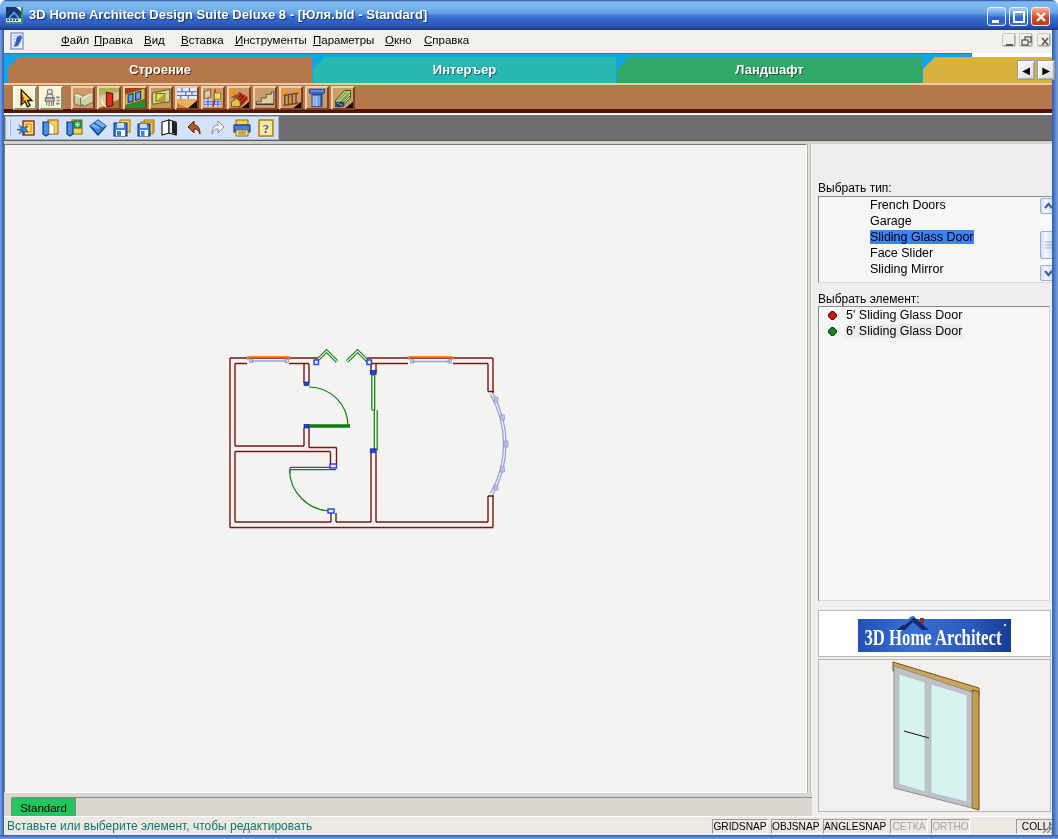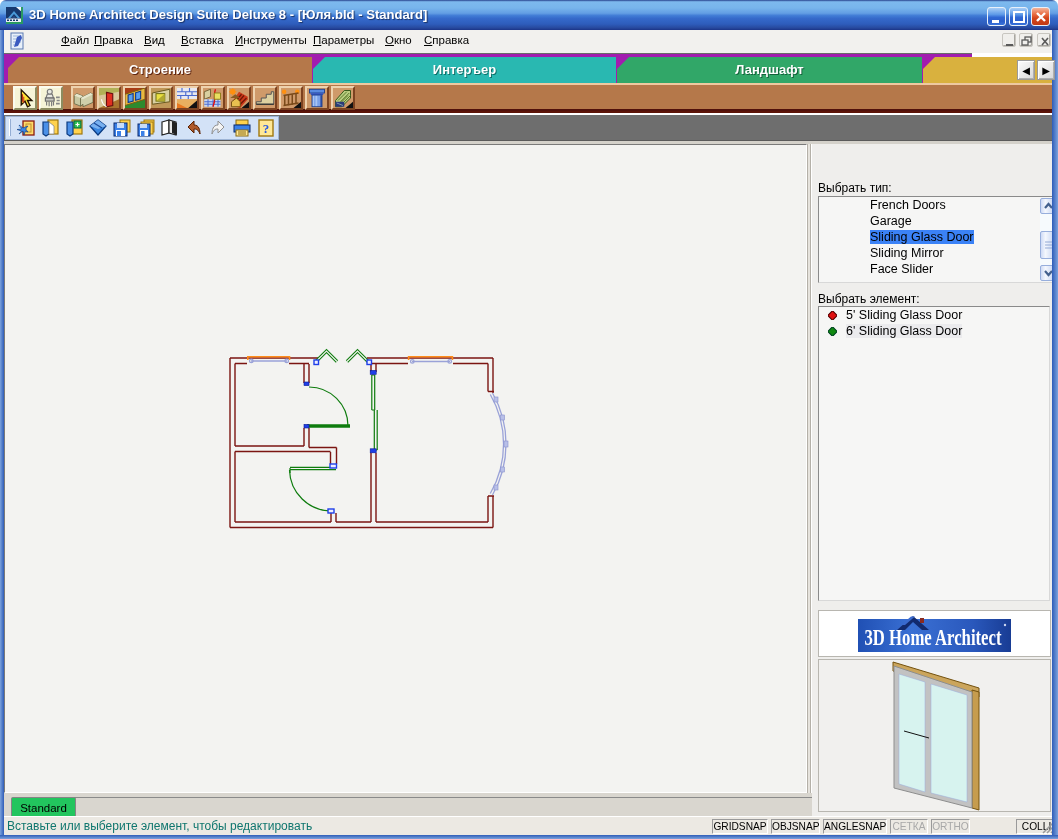--- a/index.html
+++ b/index.html
@@ -22,21 +22,21 @@
 
 
 #menubar { left:4px; top:30px; width:1050px; height:23px; background:#f2f1ee; }
 #mdi-ico { left:5px; top:2px; width:17px; height:18px; }
 #menus { left:0; top:4px; font-size:11.5px; color:#000; width:1050px; height:16px;margin-left:33px; }
 #menus span { position:absolute; white-space:nowrap; }
 .mdib { top:3px; width:14px; height:14px; background:#f0efec; border:1px solid #c8c6c0;
   border-radius:2px; box-shadow:inset -1px -1px 0 #a8a6a0; }
 
 
-#tabrow { left:4px; top:53px; width:968px; height:31px; background:#a21caf; border-top:1px solid #6a6a6a;text-decoration:underline; }
+#tabrow { left:4px; top:53px; width:968px; height:31px; background:#0ea5e9; border-top:1px solid #6a6a6a;text-decoration:underline; }
 .tab { position:absolute; top:3px; height:26px; text-align:center; font-weight:bold; font-size:13px;
   color:#fff; line-height:25px; }
 #tab1 { left:4px; width:304px; background:#b5784a; clip-path:polygon(11px 0,100% 0,100% 100%,0 100%,0 11px);
   text-shadow:1px 1px 0 #5c2410; z-index:3; }
 #tab2 { left:309px; width:303px; background:#29b8b1; clip-path:polygon(12px 0,100% 0,100% 100%,0 100%,0 12px);
   text-shadow:1px 1px 0 #0e6e68; }
 #tab3 { left:613px; width:305px; background:#31a768; clip-path:polygon(12px 0,100% 0,100% 100%,0 100%,0 12px);
   text-shadow:1px 1px 0 #14603a; }
 #tab4 { left:919px; width:131px; background:#d9b13e; clip-path:polygon(12px 0,100% 0,100% 100%,0 100%,0 12px); }
 .tabarrow { top:6px; width:18px; height:20px; background:linear-gradient(135deg,#fdfdfd,#d8d8d8);
@@ -426,22 +426,22 @@
       </g>
     </svg>
   </div>
   <div class="abs" id="splitter"></div>
   <div class="abs" id="panel">
     <div class="abs plabel" id="lab1">Выбрать тип:</div>
     <div class="abs lbox" id="list1">
       <div class="li">French Doors</div>
       <div class="li">Garage</div>
       <div class="li hl"><span class="t">Sliding Glass Door</span></div>
+      <div class="li">Face Slider</div>
       <div class="li">Sliding Mirror</div>
-      <div class="li">Face Slider</div>
       <div id="sbar">
         <div class="sbtn" style="top:0">
             <svg width="15" height="14" viewBox="0 0 15 14">
               <path d="M4 9 L7.5 5 L11 9" fill="none" stroke="#44618e" stroke-width="2.2"></path>
             </svg>
           </div>
         <div id="sthumb">
             <svg width="15" height="26" viewBox="0 0 15 26">
               <path d="M4 10h7M4 13h7M4 16h7" stroke="#93a9d4" stroke-width="1"></path>
             </svg>

